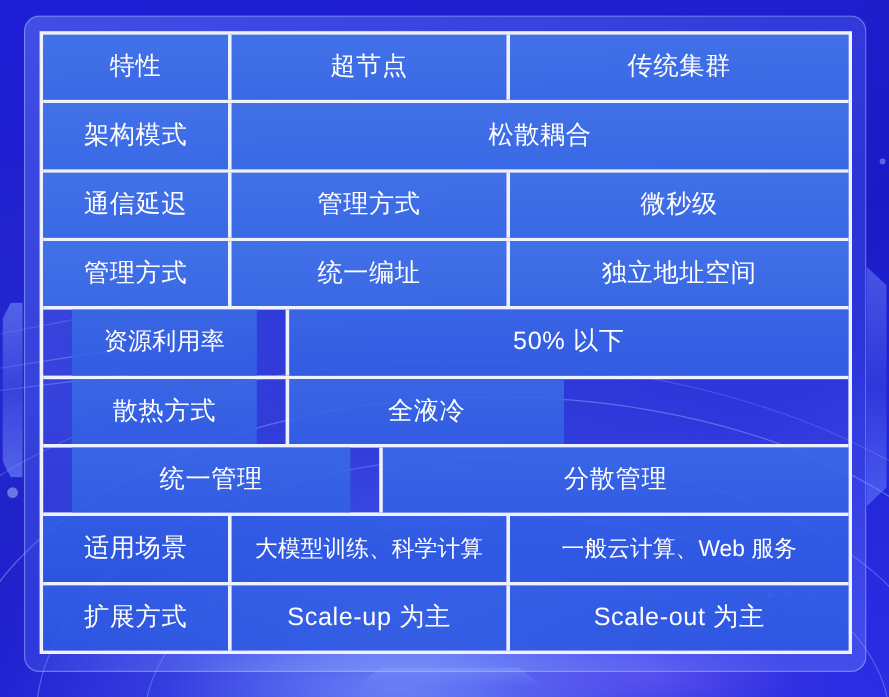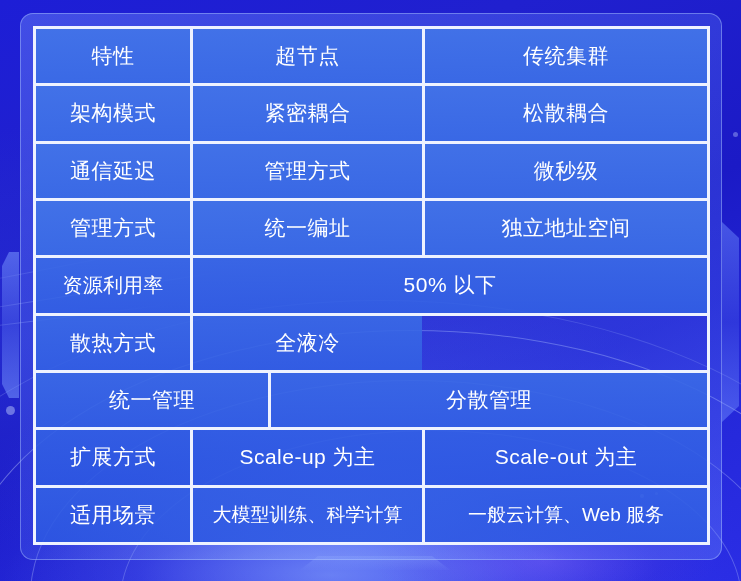--- a/index.html
+++ b/index.html
@@ -166,20 +166,21 @@
     border-left: 3px solid #eef2ff;
   }
 
   .c-feature { flex: 0 0 154px; }
   .c-super   { flex: 0 0 232px; }
   .c-legacy  { flex: 1 1 auto; }
 
   
   .row.deep .cell {
     background: linear-gradient(180deg, rgba(58,106,230,0.90) 0%, rgba(50,96,228,0.88) 100%);
+    margin-left: 24px;
   }
   .row.deepest .cell {
     background: linear-gradient(180deg, rgba(50,96,228,0.88) 0%, rgba(44,88,226,0.86) 100%);
   }
 
   .cell.small { font-size: 20px; letter-spacing: 0.2px; }
   .cell.tight { font-size: 19px; letter-spacing: 0px; }
 </style>
 </head>
 <body>
@@ -208,21 +209,20 @@
   <div id="table">
 
     <div class="row">
       <div class="cell c-feature">特性</div>
       <div class="cell c-super">超节点</div>
       <div class="cell c-legacy">传统集群</div>
     </div>
 
     <div class="row">
       <div class="cell c-feature">架构模式</div>
-      <div class="cell c-super">紧密耦合</div>
       <div class="cell c-legacy">松散耦合</div>
     </div>
 
     <div class="row">
       <div class="cell c-feature">通信延迟</div>
       <div class="cell c-super">管理方式</div>
       <div class="cell c-legacy">微秒级</div>
     </div>
 
     <div class="row">
@@ -237,28 +237,28 @@
     </div>
 
     <div class="row deep">
       <div class="cell c-feature">散热方式</div>
       <div class="cell c-super">全液冷</div>
     </div>
 
     <div class="row deep">
       <div class="cell c-super">统一管理</div>
       <div class="cell c-legacy">分散管理</div>
+    </div>
+
+    <div class="row deepest">
+      <div class="cell c-feature">适用场景</div>
+      <div class="cell c-super tight">大模型训练、科学计算</div>
+      <div class="cell c-legacy tight">一般云计算、Web 服务</div>
     </div>
 
     <div class="row deepest">
       <div class="cell c-feature">扩展方式</div>
       <div class="cell c-super">Scale-up 为主</div>
       <div class="cell c-legacy">Scale-out 为主</div>
     </div>
 
-    <div class="row deepest">
-      <div class="cell c-feature">适用场景</div>
-      <div class="cell c-super tight">大模型训练、科学计算</div>
-      <div class="cell c-legacy tight">一般云计算、Web 服务</div>
-    </div>
-
   </div>
 </div>
 
 </body></html>

